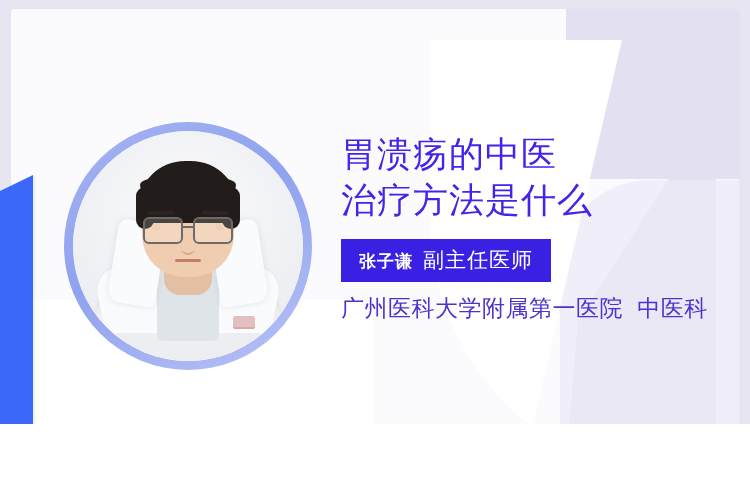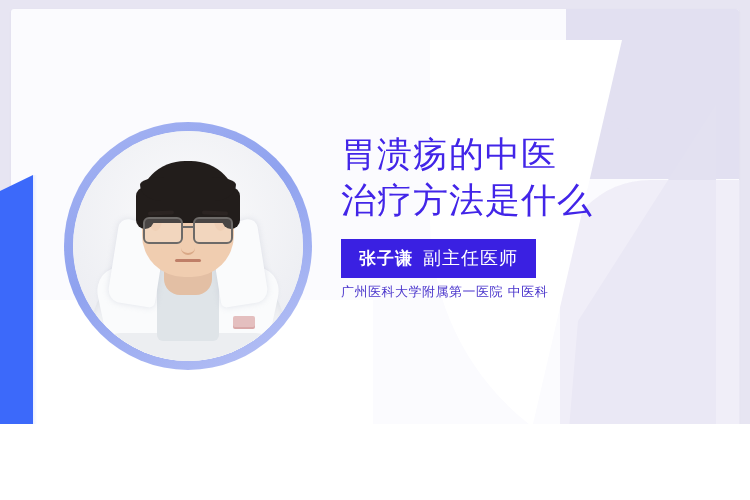--- a/index.html
+++ b/index.html
@@ -377,31 +377,32 @@
     background: #3a20e2;
     color: #ffffff;
     white-space: nowrap;
   }
   .name-badge .nm {
     font-size: 17px;
     font-weight: 700;
     letter-spacing: 1px;
   }
   .name-badge .ttl {
-    font-size: 18px;
+    font-size: 21px;
     font-weight: 400;
     margin-left: 10px;
     letter-spacing: 1px;
   }
   .affil {
-    margin-top: 5px;
-    font-size: 13px;
+    margin-top: 11px;
+    font-size: 23px;
     color: #4a35cc;
     letter-spacing: .5px;
     white-space: nowrap;
+    font-family: Liberation Mono, monospace;
   }
 </style>
 </head>
 <body>
 
 <div id="card">
 
   <div class="outer-frame"></div>
   <div class="inner-panel"></div>
 

